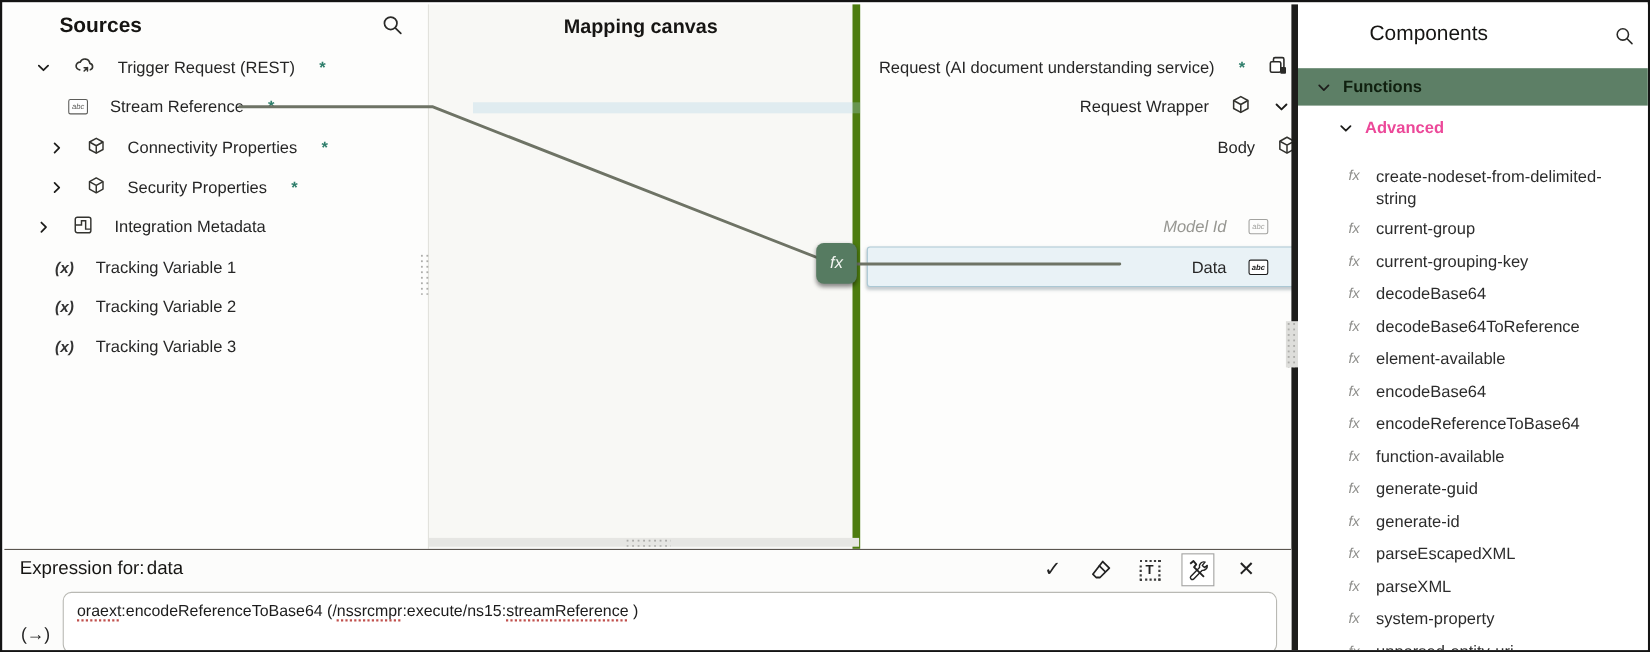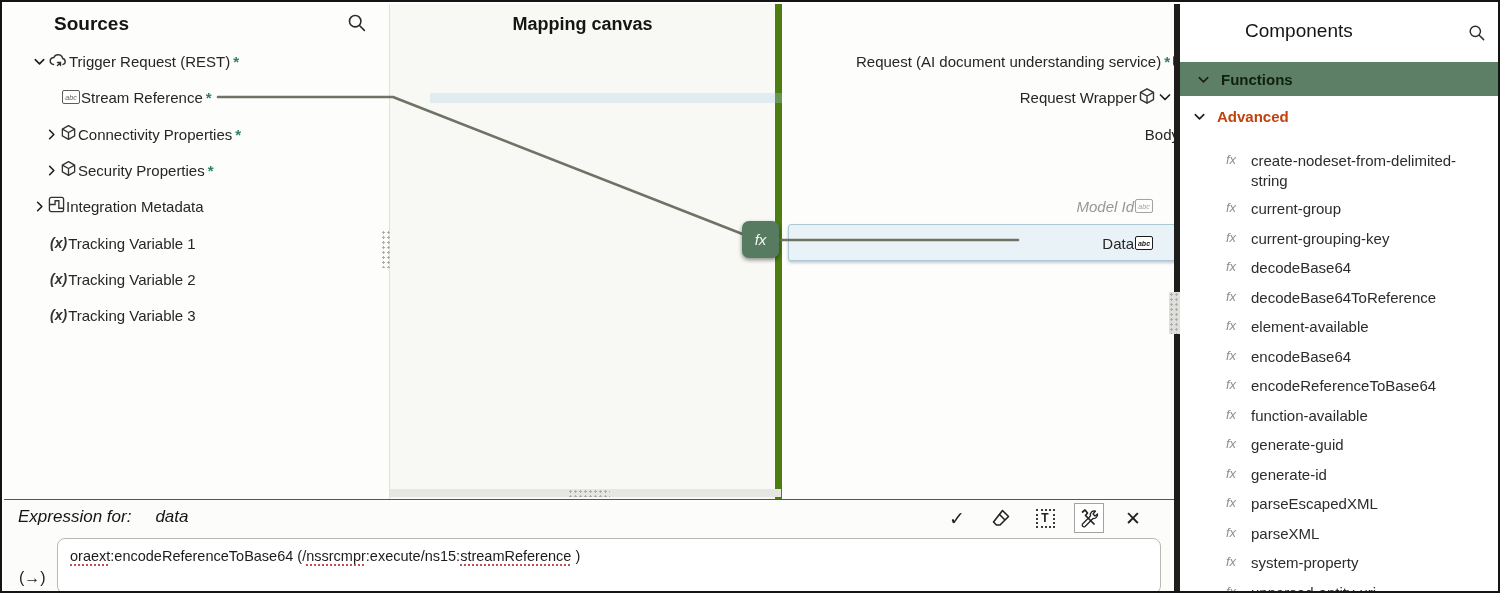--- a/index.html
+++ b/index.html
@@ -12,21 +12,21 @@
   .canvas-panel    { position:absolute; left:387px; top:2px; width:393px; height:495px; background:#f8f8f5;
                      border-left:1px solid #e2e2dd; border-right:7px solid #4d7c0f; }
   .target-panel    { position:absolute; left:781px; top:2px; width:460px; height:495px; background:#fdfdfc; overflow:hidden; }
   .dark-divider    { position:absolute; left:1172px; top:2px; width:6px; height:589px; background:#1d1d1b; }
   .components-panel{ position:absolute; left:1178px; top:2px; width:320px; height:589px; background:#ffffff; overflow:hidden; }
   .expression-panel{ position:absolute; left:2px; top:497px; width:1170px; height:94px; background:#fcfcfb;
                      border-top:1px solid #5a554f; }
 
   
   .panel-title { font-size:19px; color:#161513;margin-left:36px; }
-  .row  { position:absolute; height:36px; display:flex; align-items:center; gap:1px;
+  .row  { position:absolute; height:36px; display:flex; align-items:center; gap:20px;
           font-size:15px; color:#262626; width:100%; cursor:default; }
   .req  { color:#2f7e6b; font-weight:bold; margin-left:2px; }
   .chev svg { display:block; }
   .ghost { color:#979792; font-style:italic; }
 
   .abc-box { width:18px; height:14px; border:1.2px solid #5d5d5a; border-radius:2px;
              font-size:7px; font-style:italic; color:#5d5d5a; display:flex;
              align-items:center; justify-content:center; flex:none; background:#fff;}
   .abc-box.ghosted { border-color:#a3a3a0; color:#a3a3a0; background:transparent;}
   .abc-box.strong  { border-color:#1c1c1c; color:#1c1c1c; font-weight:bold; }
@@ -72,32 +72,32 @@
              font-style:italic; font-size:15px; box-shadow:0 2px 4px rgba(0,0,0,.45);
              cursor:pointer; }
 
   
   .cmp-title  { position:absolute; left:29px; top:16px; }
   .cmp-search { position:absolute; right:14px; top:19px; }
   .fn-header { position:absolute; left:0; top:58px; width:100%; height:34px; background:#5d7f66;
                display:flex; align-items:center; gap:10px; padding-left:16px;
                font-size:15px; font-weight:bold; color:#10200f; cursor:pointer; }
   .adv-header { position:absolute; left:0; top:95px; width:100%; height:34px;
-                display:flex; align-items:center; gap:10px; padding-left:12px;
-                font-size:15px; font-weight:bold; color:#c2410c; cursor:pointer; }
+                display:flex; align-items:center; gap:10px; padding-left:36px;
+                font-size:15px; font-weight:bold; color:#ec4899; cursor:pointer; }
   .fn-list { position:absolute; left:0; top:142px; width:100%; }
   .fn-item { min-height:29.5px; display:flex; align-items:flex-start; padding-left:46px;
              font-size:15px; color:#2c2c2c; cursor:pointer; }
   .fn-item .fx-pre { font-style:italic; font-size:13px; color:#8f8f8c; width:18px;
                      flex:none; margin-right:7px; padding-top:6px; }
   .fn-item .fn-label { padding-top:5px; line-height:20px; max-width:238px; }
 
   
   .exp-header { position:absolute; left:14px; top:7px; font-size:17px; color:#161513;
-                display:flex; gap:24px;font-style:italic; }
+                display:flex; gap:2px; }
   .exp-toolbar { position:absolute; right:26px; top:3px; display:flex; align-items:center; gap:14px; }
   .tb-icon { width:30px; height:30px; display:flex; align-items:center; justify-content:center;
              font-size:19px; color:#222; cursor:pointer; }
   .tb-selected { border:1px solid #a2a2a0; background:#fff; }
   .literal-box { width:19px; height:19px; border:2px dotted #3c3c3c; display:flex;
                  align-items:center; justify-content:center; font-size:12px;
                  font-weight:bold; color:#222; }
   .exp-input { position:absolute; left:53px; top:38px; width:1104px; height:56px;
                background:#fff; border:1px solid #b9b9b4; border-radius:8px;
                font-size:14.5px; color:#1c1c1c; padding:9px 12px; cursor:text;

